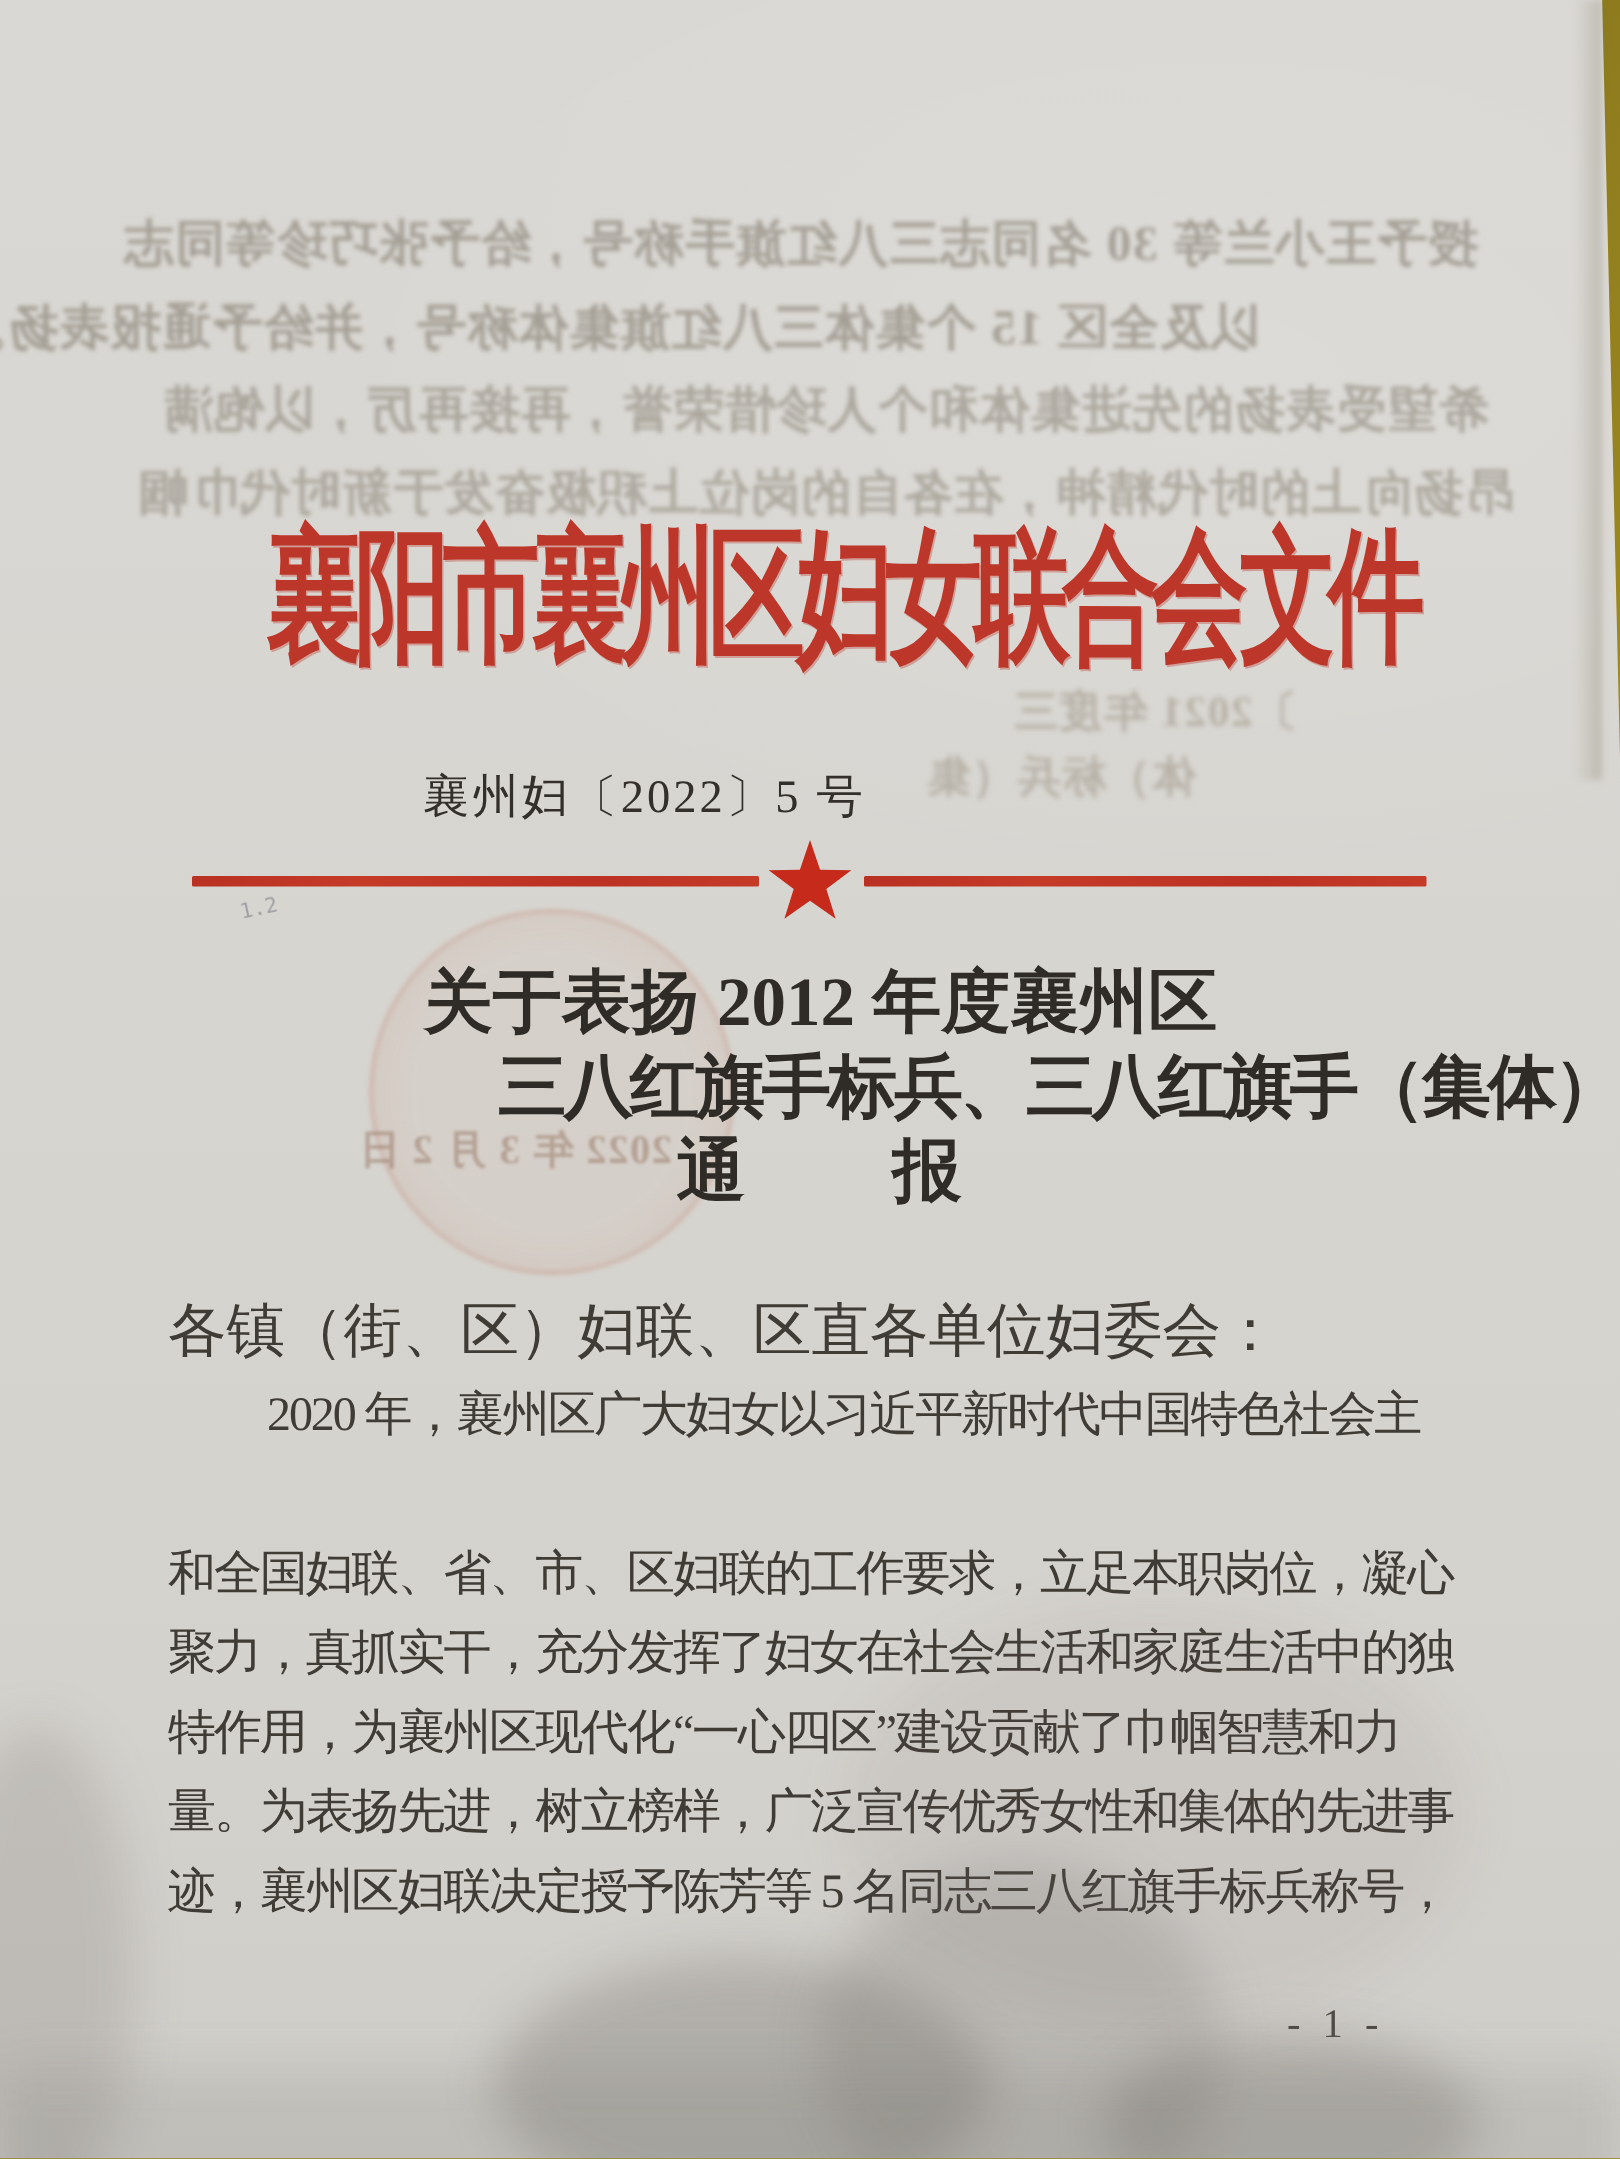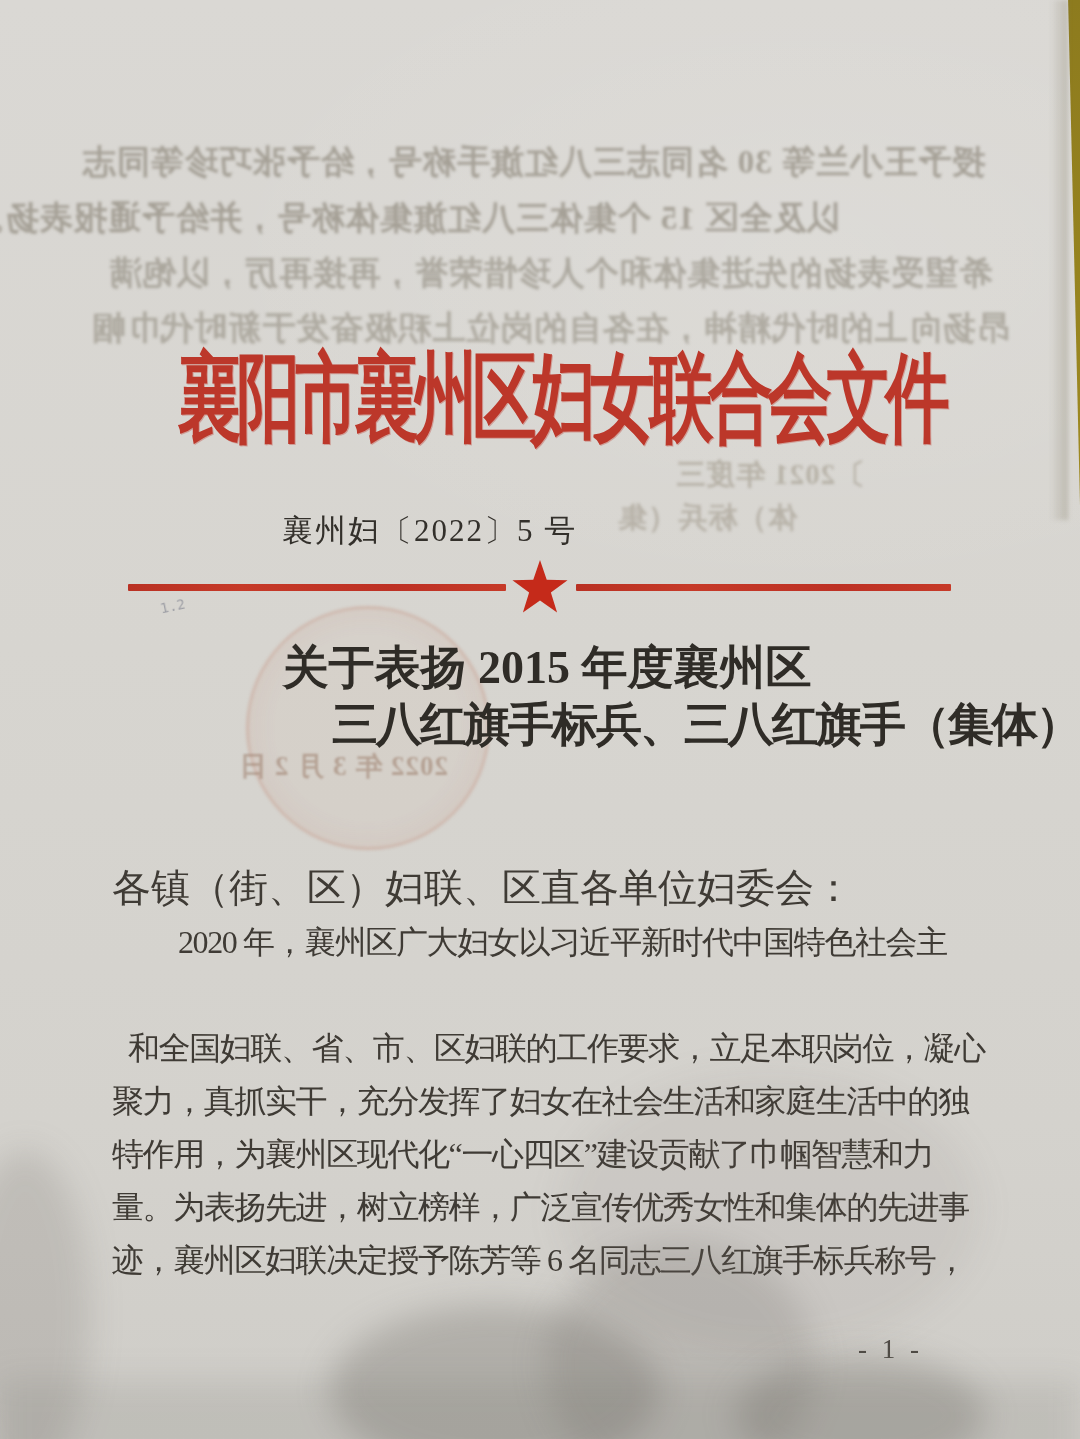--- a/index.html
+++ b/index.html
@@ -105,21 +105,21 @@
     font-size:39px;line-height:40px;color:#3f3b35;white-space:nowrap;
   }
   .body-line{
     position:absolute;left:112px;width:860px;
     font-size:32px;line-height:40px;letter-spacing:-1.4px;
     color:#3f3b35;white-space:nowrap;
   }
   .indent{padding-left:66px;}
   .bl-0{top:922px;}
   .bl-1{top:975px;}
-  .bl-2{top:1028px;margin-left:16px;}
+  .bl-2{top:1028px;}
   .bl-3{top:1081px;}
   .bl-4{top:1134px;}
   .bl-5{top:1187px;}
   .bl-6{top:1240px;}
 
   .page-number{
     position:absolute;left:858px;top:1334px;
     font-size:27px;letter-spacing:4px;color:#4e4a44;
   }
 
@@ -153,30 +153,31 @@
 
   <h1 class="org-header">襄阳市襄州区妇女联合会文件</h1>
   <div class="doc-number">襄州妇〔2022〕5 号</div>
 
   <div class="rule rule-left"></div>
   <div class="rule rule-right"></div>
   <svg class="star" width="56" height="58" viewBox="0 0 54 56">
     <polygon points="27,2 33.5,21.1 53.6,21.4 37.5,33.4 43.5,52.7 27,41 10.5,52.7 16.5,33.4 0.4,21.4 20.5,21.1" fill="#c52a1a"></polygon>
   </svg>
 
-  <div class="title-line title-1">关于表扬 2015 年度襄州区</div>
+  <div class="title-line title-1">关于表扬 2012 年度襄州区</div>
   <div class="title-line title-2">三八红旗手标兵、三八红旗手（集体）</div>
+  <div class="title-line title-3">通　　报</div>
 
   <div class="salutation">各镇（街、区）妇联、区直各单位妇委会：</div>
   <div class="body-line bl-0 indent">2020 年，襄州区广大妇女以习近平新时代中国特色社会主</div>
   <div class="body-line bl-2">和全国妇联、省、市、区妇联的工作要求，立足本职岗位，凝心</div>
   <div class="body-line bl-3">聚力，真抓实干，充分发挥了妇女在社会生活和家庭生活中的独</div>
   <div class="body-line bl-4">特作用，为襄州区现代化“一心四区”建设贡献了巾帼智慧和力</div>
   <div class="body-line bl-5">量。为表扬先进，树立榜样，广泛宣传优秀女性和集体的先进事</div>
-  <div class="body-line bl-6">迹，襄州区妇联决定授予陈芳等 6 名同志三八红旗手标兵称号，</div>
+  <div class="body-line bl-6">迹，襄州区妇联决定授予陈芳等 5 名同志三八红旗手标兵称号，</div>
 
   <div class="page-number">- 1 -</div>
 
   <div class="blob blob-6"></div>
   <div class="blob blob-1"></div>
   <div class="blob blob-2"></div>
   <div class="blob blob-3"></div>
   <div class="blob blob-4"></div>
   <div class="blob blob-5"></div>
 

